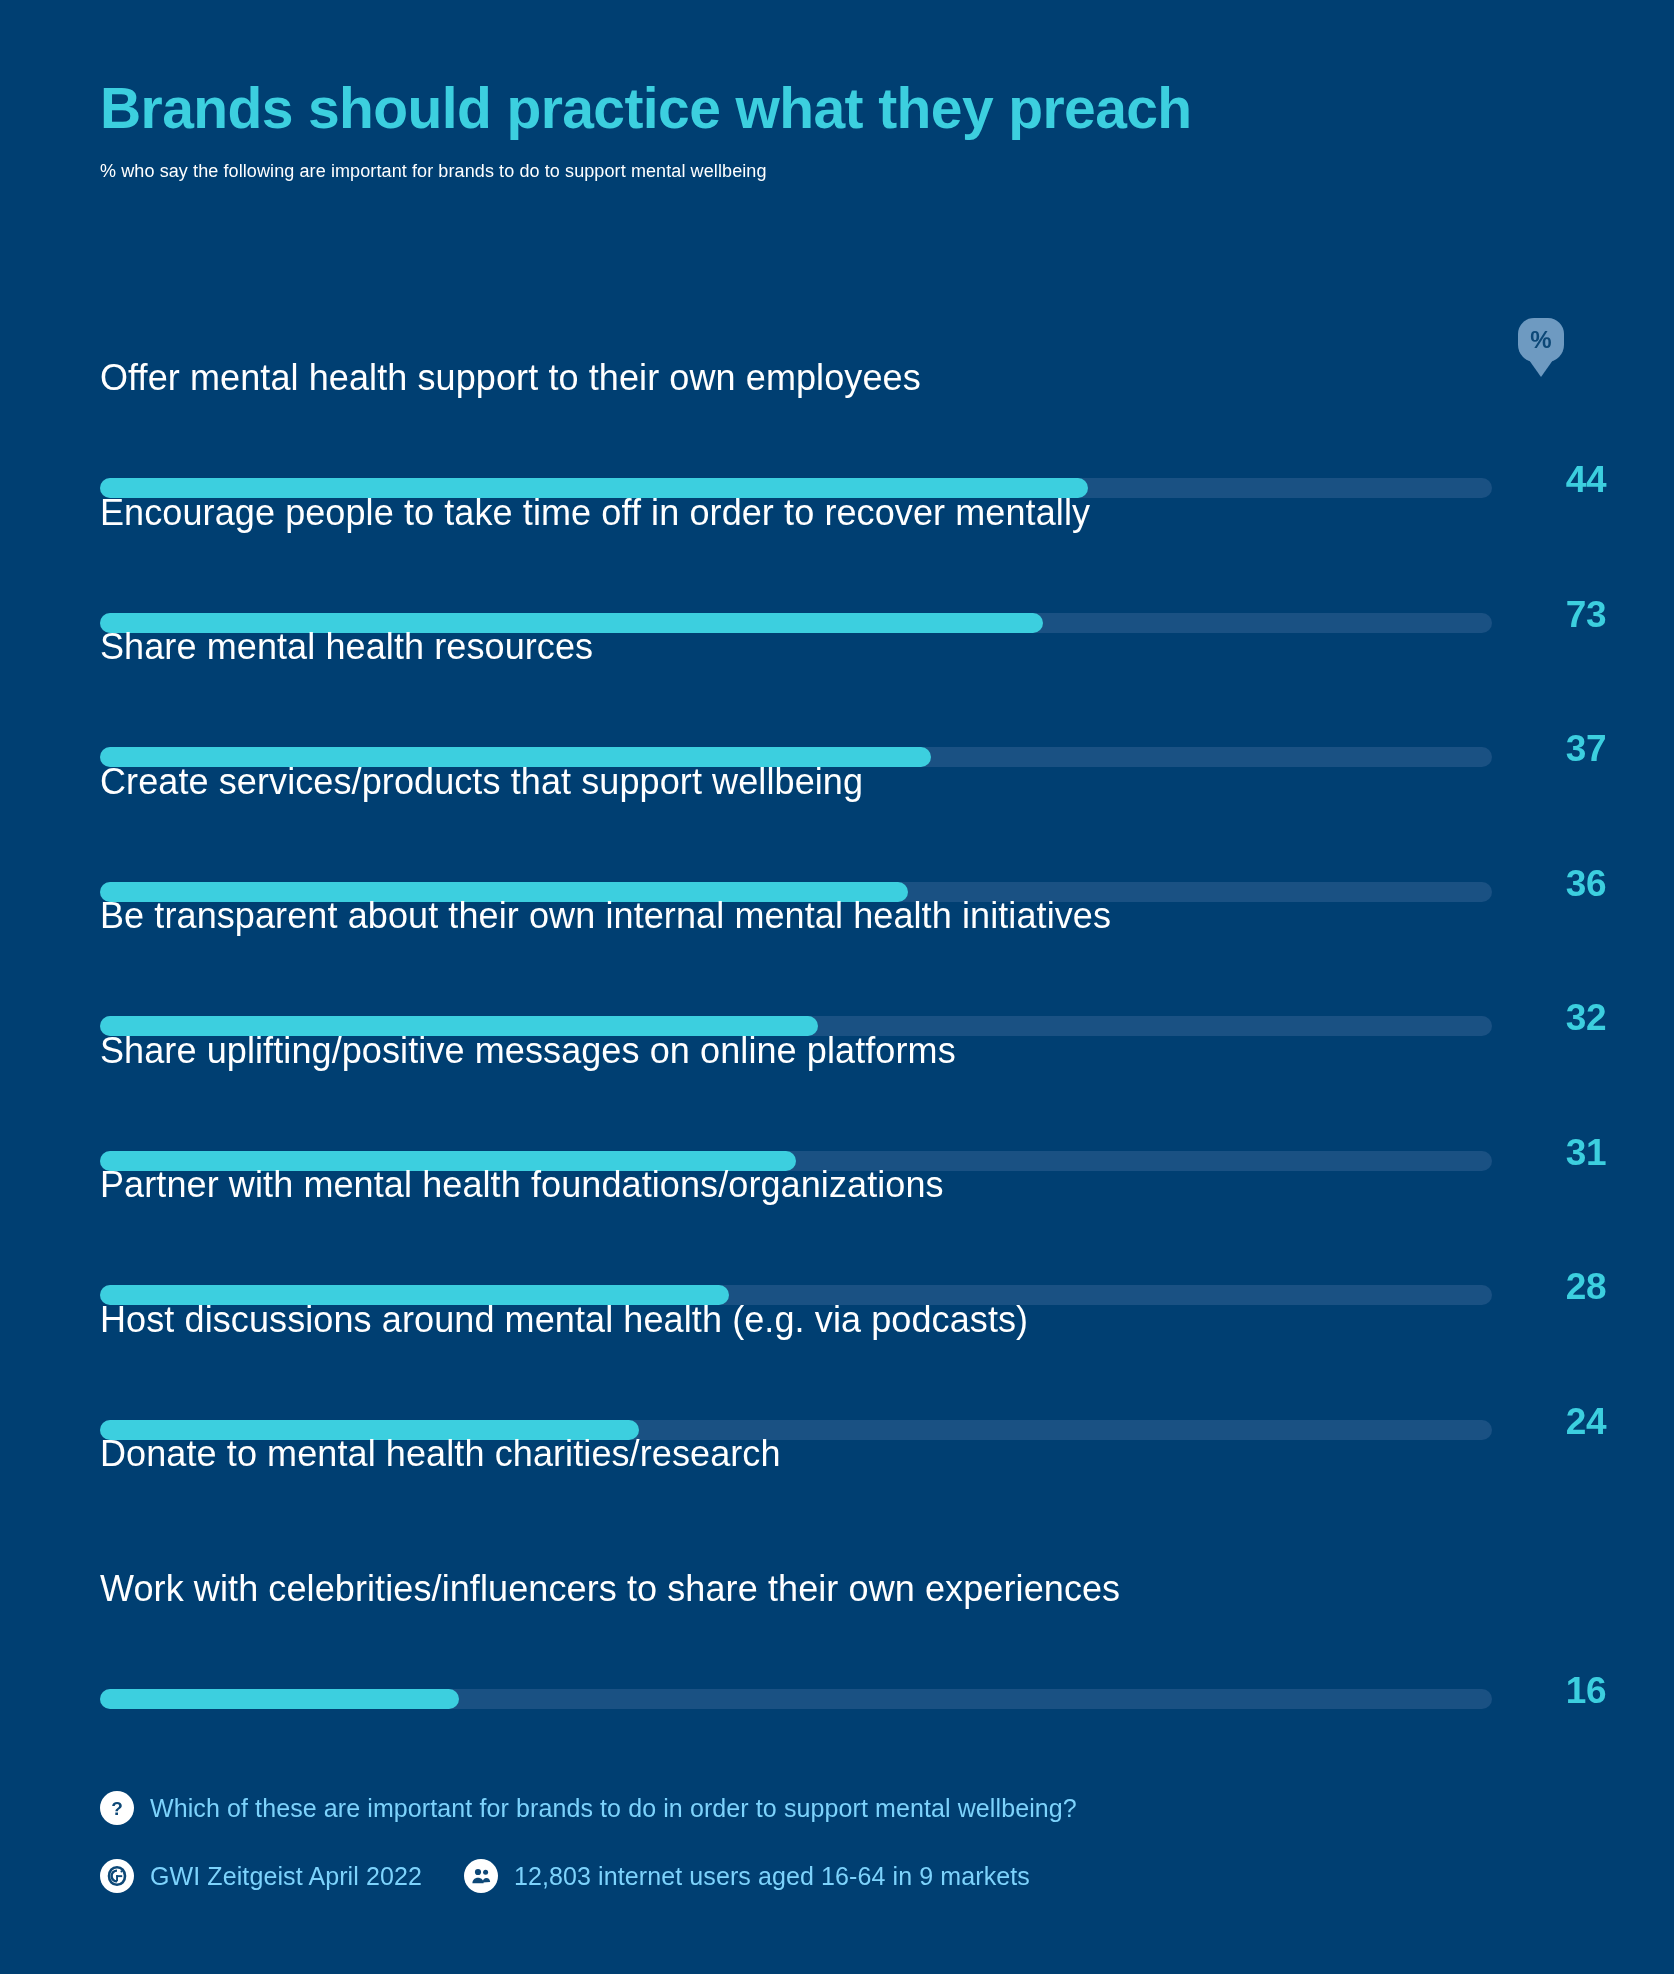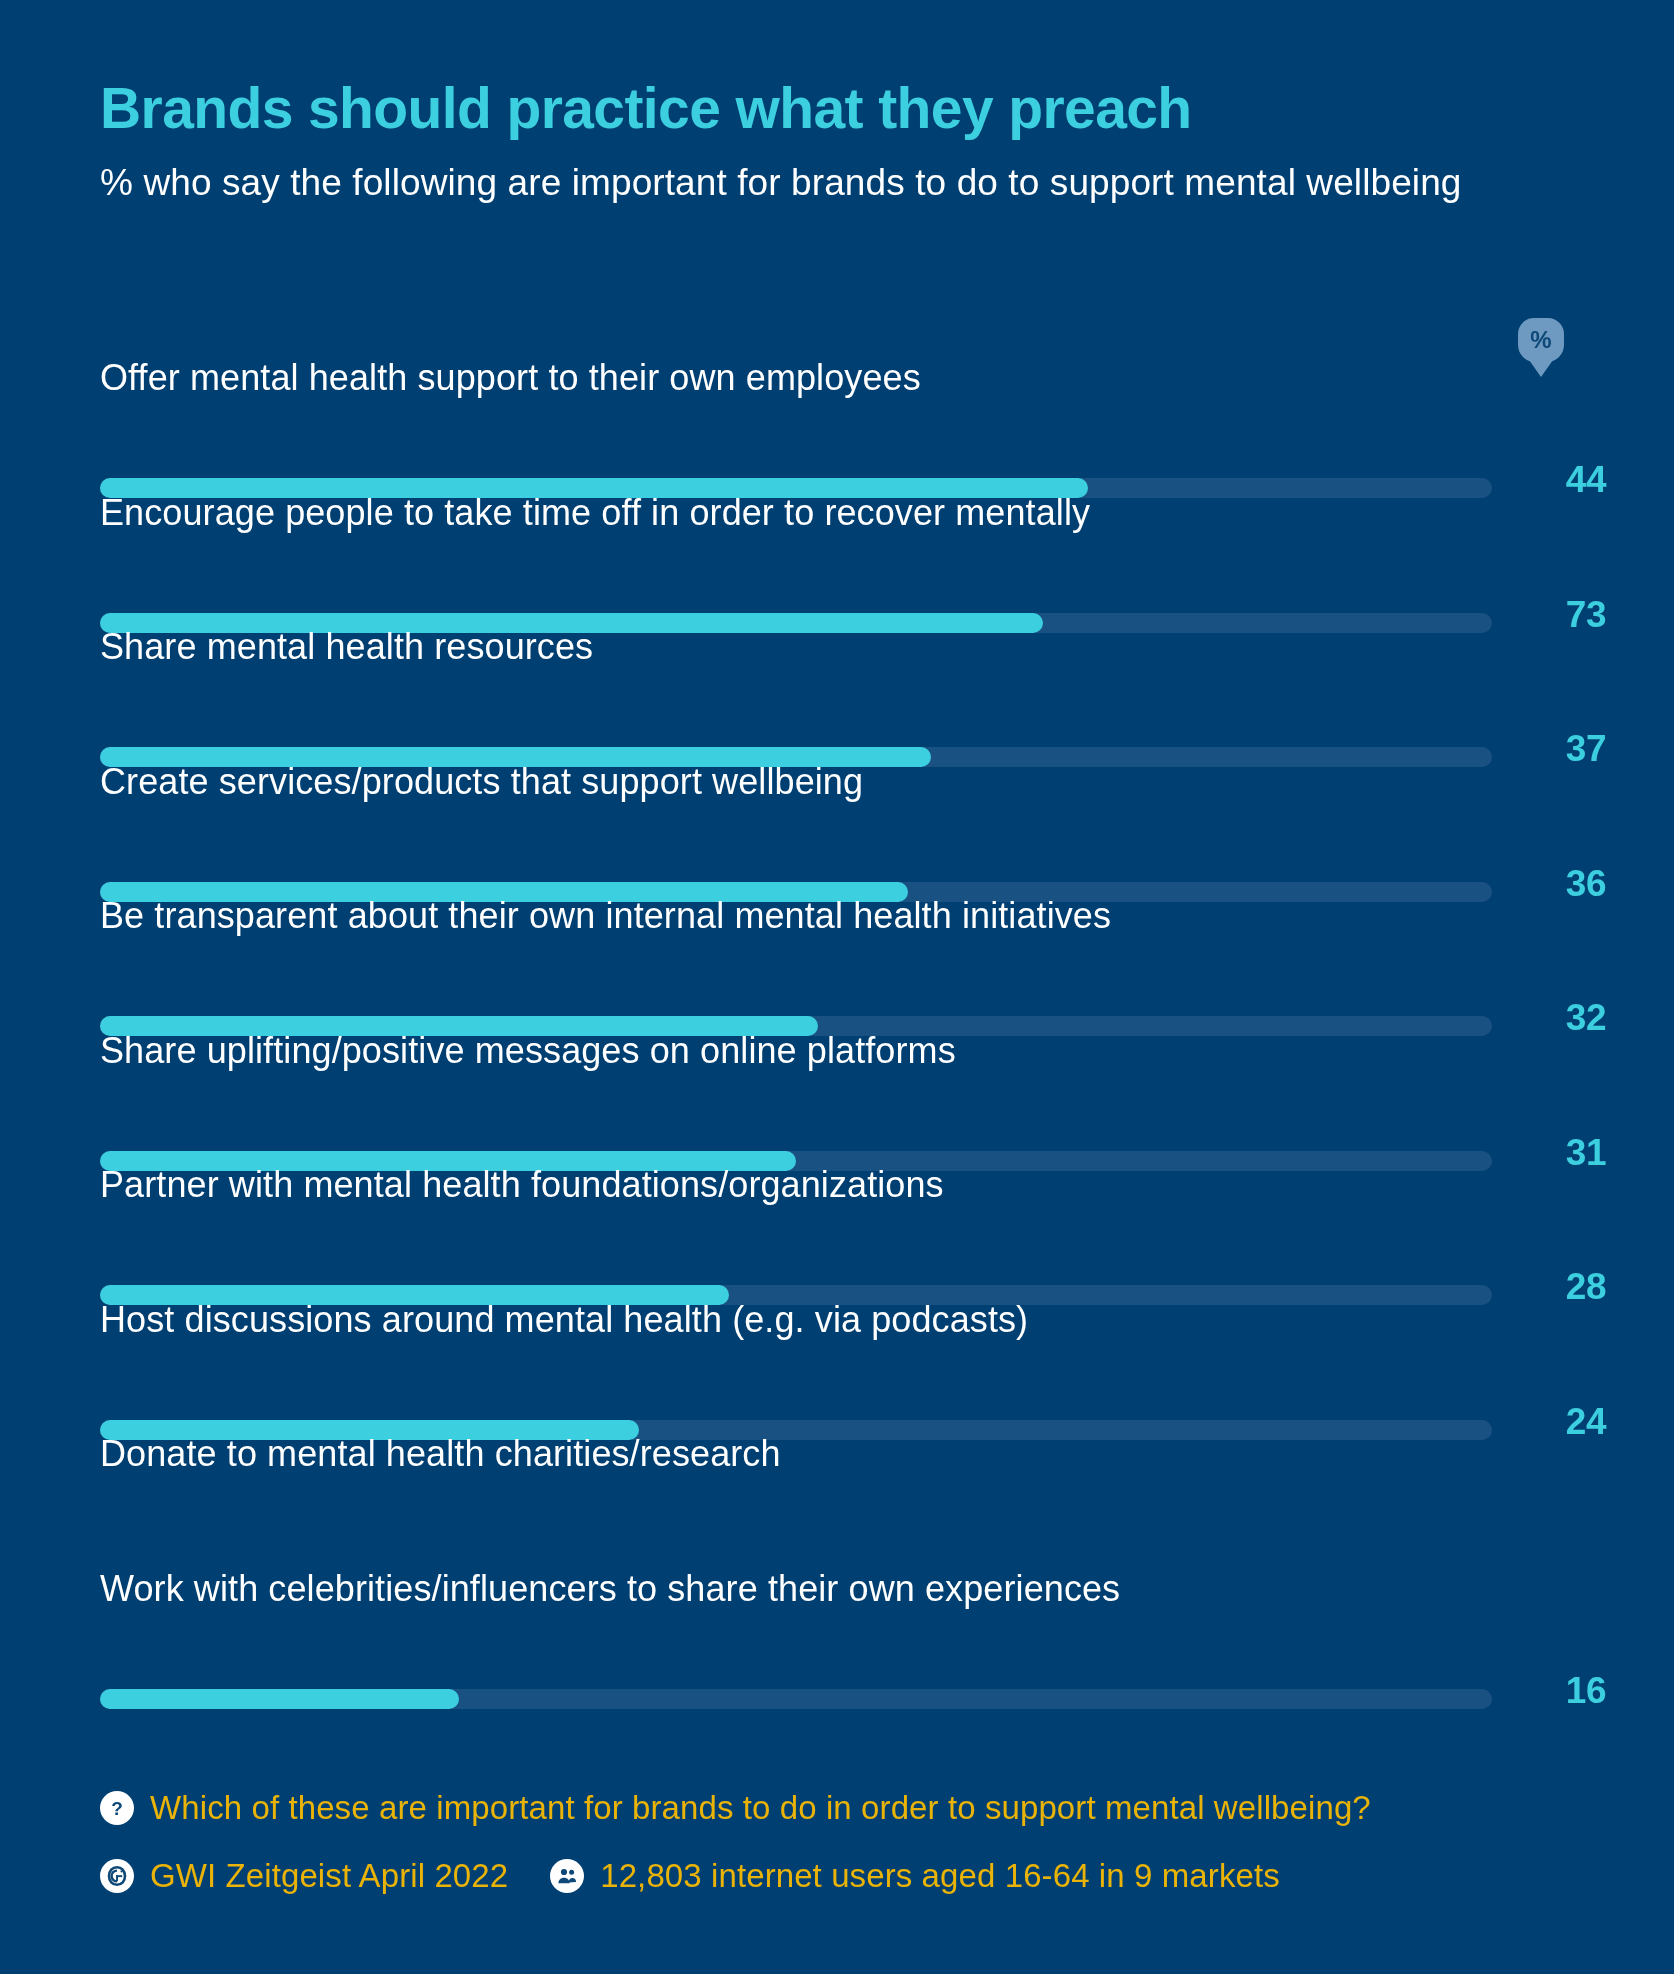--- a/index.html
+++ b/index.html
@@ -32,21 +32,21 @@
     font-size: 57px;
     font-weight: 700;
     line-height: 1.08;
     color: #3ccfdf;
     letter-spacing: -0.6px;
     white-space: nowrap;
   }
 
   .subtitle {
     margin-top: 20px;
-    font-size: 37px;
+    font-size: 18px;
     font-weight: 400;
     line-height: 1.25;
     color: #ffffff;
     letter-spacing: 0.1px;
     white-space: nowrap;
   }
 
   
   .pct-badge {
     position: absolute;
@@ -186,23 +186,23 @@
   }
 
   .fi-q {
     font-size: 19px;
     font-weight: 700;
     color: #0d4877;
     line-height: 1;
   }
 
   .footer-text {
-    font-size: 33px;
+    font-size: 25px;
     font-weight: 400;
-    color: #eab308;
+    color: #7dd3fc;
     line-height: 1.2;
     white-space: nowrap;
     letter-spacing: 0.1px;
   }
 </style>
 </head>
 <body>
 
 <div class="poster">
 

